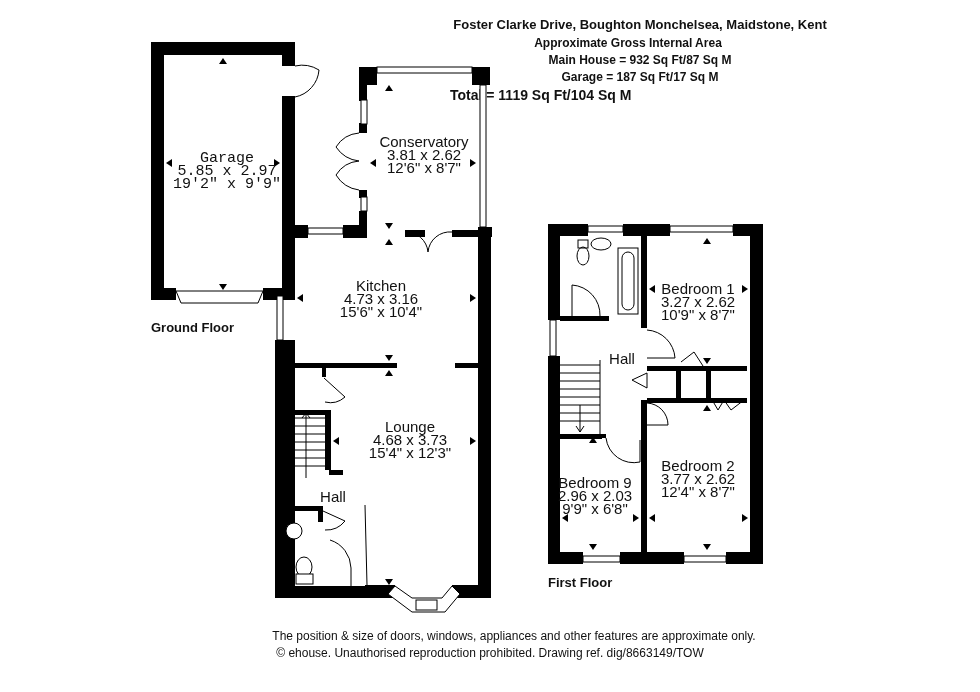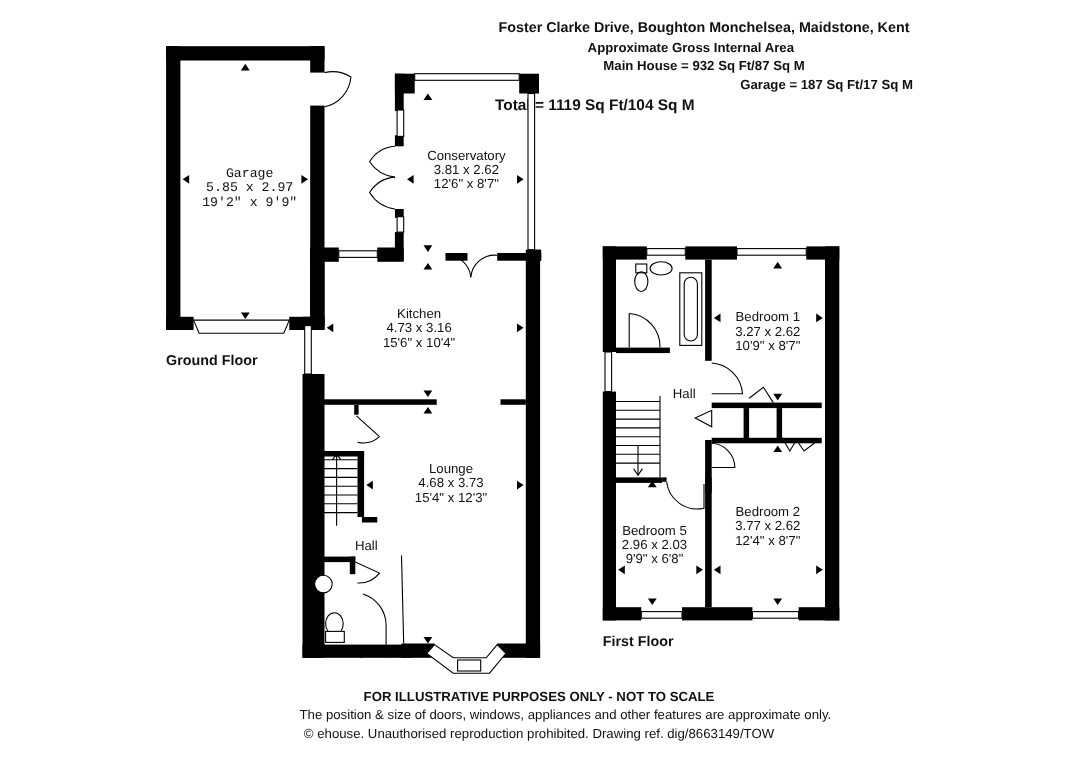--- a/index.html
+++ b/index.html
@@ -1,31 +1,31 @@
 <!DOCTYPE html>
 <html><head>
 <meta charset="utf-8">
 <style>
   html,body{margin:0;padding:0;background:#fff;}
   body{width:980px;height:692px;position:relative;overflow:hidden;font-family:"Liberation Sans",sans-serif;color:#111;}
   .footer{position:absolute;left:0;width:980px;text-align:center;}
   .footer .f1{font-weight:bold;font-size:12px;}
   .footer .f2,.footer .f3{font-size:12px;}
   svg{position:absolute;left:0;top:0;}
-  .room{position:absolute;text-align:center;font-size:12px;line-height:13px;transform:translateX(-50%);white-space:nowrap;}
+  .room{position:absolute;text-align:center;font-size:15px;line-height:13px;transform:translateX(-50%);white-space:nowrap;}
   .floor-label{position:absolute;font-weight:bold;font-size:13px;}
 </style>
 </head>
 <body>
 
 <div>
   <div style="position:absolute;top:17px;left:420px;width:440px;text-align:center;font-weight:bold;font-size:13px;">Foster Clarke Drive, Boughton Monchelsea, Maidstone, Kent</div>
   <div style="position:absolute;top:36px;left:438px;width:380px;text-align:center;font-weight:bold;font-size:12px;">Approximate Gross Internal Area</div>
   <div style="position:absolute;top:53px;left:450px;width:380px;text-align:center;font-weight:bold;font-size:12px;">Main House = 932 Sq Ft/87 Sq M</div>
-  <div style="position:absolute;top:70px;left:450px;width:380px;text-align:right;font-weight:bold;font-size:12px;">Garage = 187 Sq Ft/17 Sq M</div>
+  <div style="position:absolute;top:70px;left:450px;width:380px;text-align:center;font-weight:bold;font-size:12px;">Garage = 187 Sq Ft/17 Sq M</div>
   <div style="position:absolute;top:87px;left:450px;width:380px;text-align:left;font-weight:bold;font-size:14px;">Total = 1119 Sq Ft/104 Sq M</div>
 </div>
 
 <svg width="980" height="692" viewBox="0 0 980 692">
   <g fill="#000" stroke="none">
 
     <rect x="151" y="42" width="144" height="13"></rect>
     <rect x="151" y="42" width="13" height="258"></rect>
     <rect x="282" y="42" width="13" height="24"></rect>
     <rect x="282" y="96" width="13" height="204"></rect>
@@ -228,23 +228,22 @@
 </div>
 <div class="room" style="left:622px;top:352px;">
   <div>Hall</div>
 </div>
 <div class="room" style="left:698px;top:459px;">
   <div>Bedroom 2</div>
   <div>3.77 x 2.62</div>
   <div>12'4" x 8'7"</div>
 </div>
 <div class="room" style="left:595px;top:476px;">
-  <div>Bedroom 5</div>
+  <div>Bedroom 9</div>
   <div>2.96 x 2.03</div>
   <div>9'9" x 6'8"</div>
 </div>
 <div class="floor-label" style="left:548px;top:575px;">First Floor</div>
 
 <div class="footer" style="top:626px;">
-  <div class="f1">FOR ILLUSTRATIVE PURPOSES ONLY - NOT TO SCALE</div>
   <div class="f2" style="margin-top:3px;padding-left:48px;">The position &amp; size of doors, windows, appliances and other features are approximate only.</div>
   <div class="f3" style="margin-top:3px;">© ehouse. Unauthorised reproduction prohibited. Drawing ref. dig/8663149/TOW</div>
 </div>
 
 </body></html>

